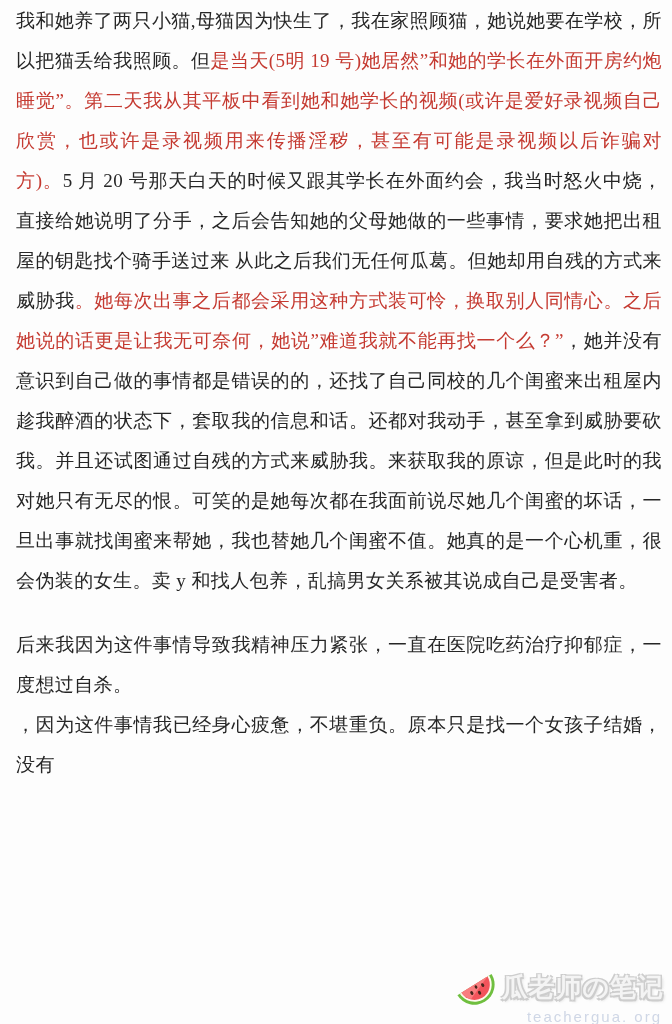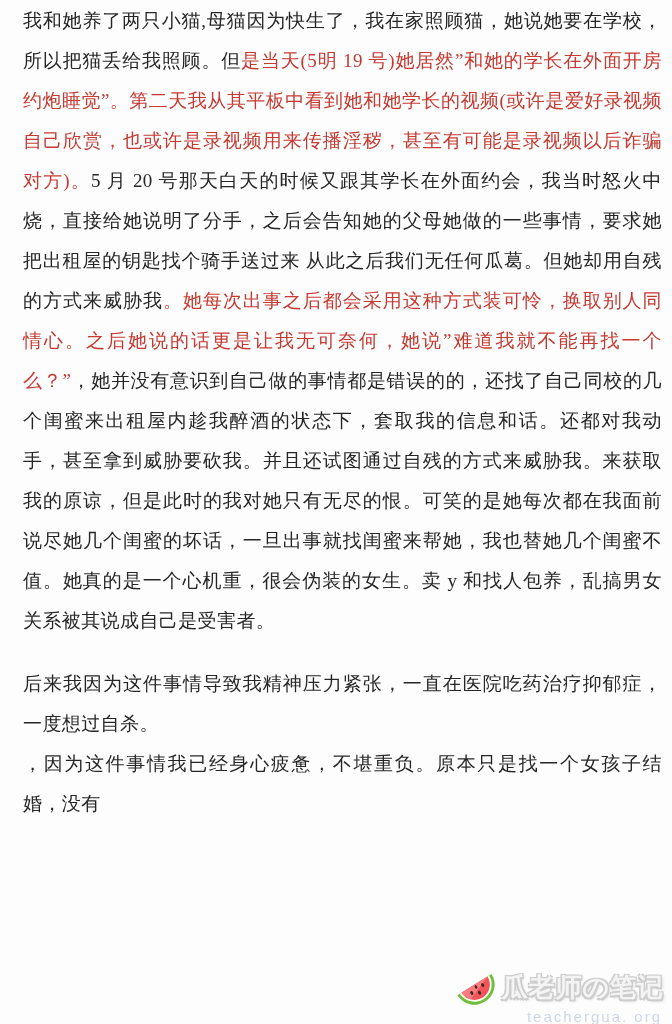--- a/index.html
+++ b/index.html
@@ -5,34 +5,34 @@
   * { margin:0; padding:0; box-sizing:border-box; }
   html,body { width:672px; height:1024px; }
   body {
     background:#fdfdfd;
     font-family:"Liberation Serif","DejaVu Serif",serif;
     overflow:hidden;
   }
   .page {
     position:relative;
     width:672px; height:1024px;
-    padding:1px 10px 0 23px;
+    padding:1px 10px 0 16px;
     overflow:hidden;
   }
   .para {
     font-size:19px;
     line-height:40px;
     letter-spacing:0.4px;
     color:#262626;
     text-align:justify;
     text-justify:inter-character;
     margin:0 0 24px 0;
     word-break:break-all;
   }
-  .para.tight { margin-bottom:0;font-family:Liberation Mono, monospace; }
+  .para.tight { margin-bottom:0; }
   .red { color:#c53a31; }
 
   .watermark {
     position:absolute;
     right:8px; bottom:14px;
     display:flex;
     align-items:center;
     z-index:5;
     pointer-events:none;
     justify-content:space-between;

